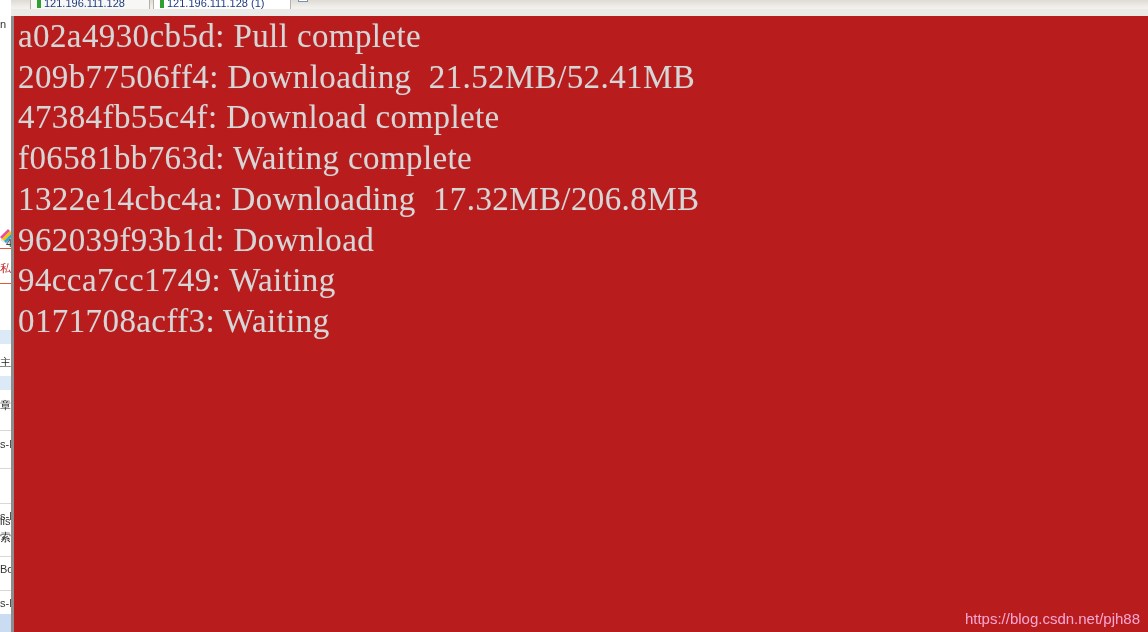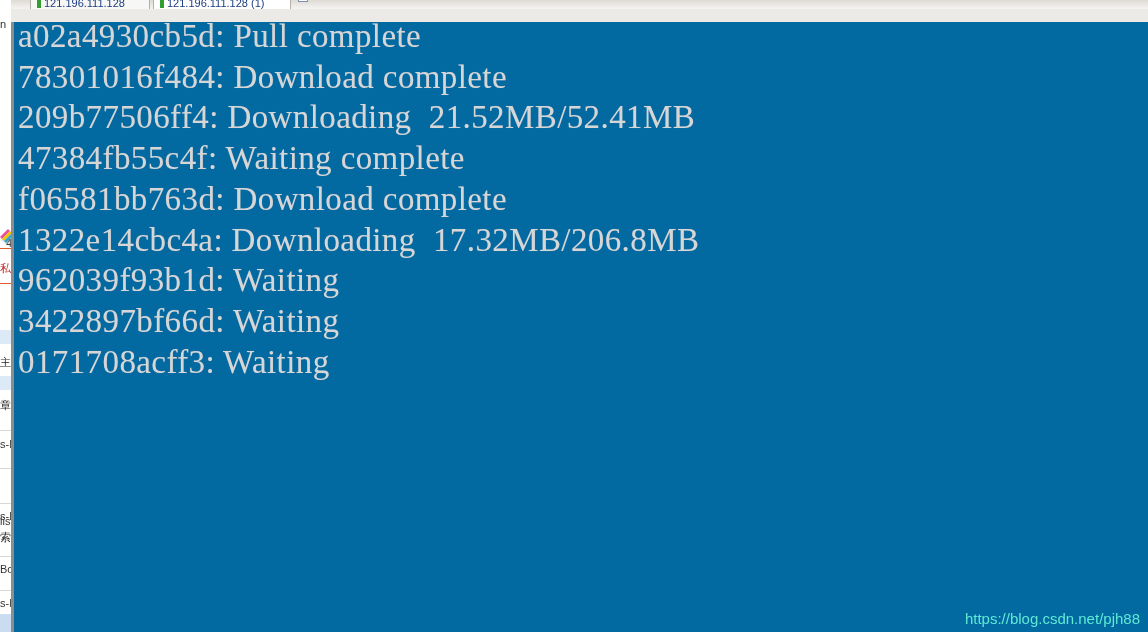--- a/index.html
+++ b/index.html
@@ -76,21 +76,21 @@
     height: 18px;
     background: #c9dcf2;
   }
 
   
   .tabbar {
     position: absolute;
     left: 11px;
     top: 0;
     width: 1137px;
-    height: 22px;
+    height: 16px;
     background: #eceae6;
     overflow: hidden;
     z-index: 4;
   }
   .tabbar-base {
     position: absolute;
     left: 0; top: 0;
     width: 100%; height: 9px;
     background: linear-gradient(#dedad4 0%, #efedea 70%, #f4f3f1 100%);
   }
@@ -143,21 +143,21 @@
     border-top: 1px solid #5a5a5a;
     box-sizing: border-box;
     overflow: hidden;
   }
   .term-screen {
     position: absolute;
     left: 0;
     top: 0;
     right: 0;
     bottom: 0;
-    background: #0369a1;
+    background: #b91c1c;
     padding: 6px 0 0 4px;
     overflow: hidden;
   }
   .term-line {
     font-family: "Liberation Serif", "DejaVu Serif", serif;
     font-size: 33px;
     line-height: 40.7px;
     color: #d6d6d6;
     white-space: pre;
     letter-spacing: 0.4px;
@@ -165,21 +165,21 @@
   }
 
   
   .watermark {
     position: absolute;
     right: 8px;
     bottom: 4px;
     font-family: "Liberation Sans", sans-serif;
     font-size: 15px;
     line-height: 18px;
-    color: #5eead4;
+    color: #f9a8d4;
     white-space: nowrap;
     z-index: 6;
   }
 </style>
 </head>
 <body>
 
 <div id="app">
 
   <div class="left-strip">
@@ -231,26 +231,25 @@
       <svg width="14" height="14" viewBox="0 0 14 14">
         <rect x="1.5" y="2.5" width="9" height="9" fill="#fdfdfd" stroke="#7b8fae" stroke-width="1"></rect>
         <path d="M3 4.5h6M3 6.5h6M3 8.5h4" stroke="#4a6fa5" stroke-width="1"></path>
       </svg>
     </div>
   </div>
 
   <div class="term-frame">
     <div class="term-screen">
       <div class="term-line">a02a4930cb5d: Pull complete</div>
-      <div class="term-line">78301016f484: Download complete</div>
       <div class="term-line">209b77506ff4: Downloading  21.52MB/52.41MB</div>
-      <div class="term-line">47384fb55c4f: Waiting complete</div>
-      <div class="term-line">f06581bb763d: Download complete</div>
+      <div class="term-line">47384fb55c4f: Download complete</div>
+      <div class="term-line">f06581bb763d: Waiting complete</div>
       <div class="term-line">1322e14cbc4a: Downloading  17.32MB/206.8MB</div>
-      <div class="term-line">962039f93b1d: Waiting</div>
-      <div class="term-line">3422897bf66d: Waiting</div>
+      <div class="term-line">962039f93b1d: Download</div>
+      <div class="term-line">94cca7cc1749: Waiting</div>
       <div class="term-line">0171708acff3: Waiting</div>
     </div>
   </div>
 
   <div class="watermark">https://blog.csdn.net/pjh88</div>
 
 </div>
 
 </body></html>

